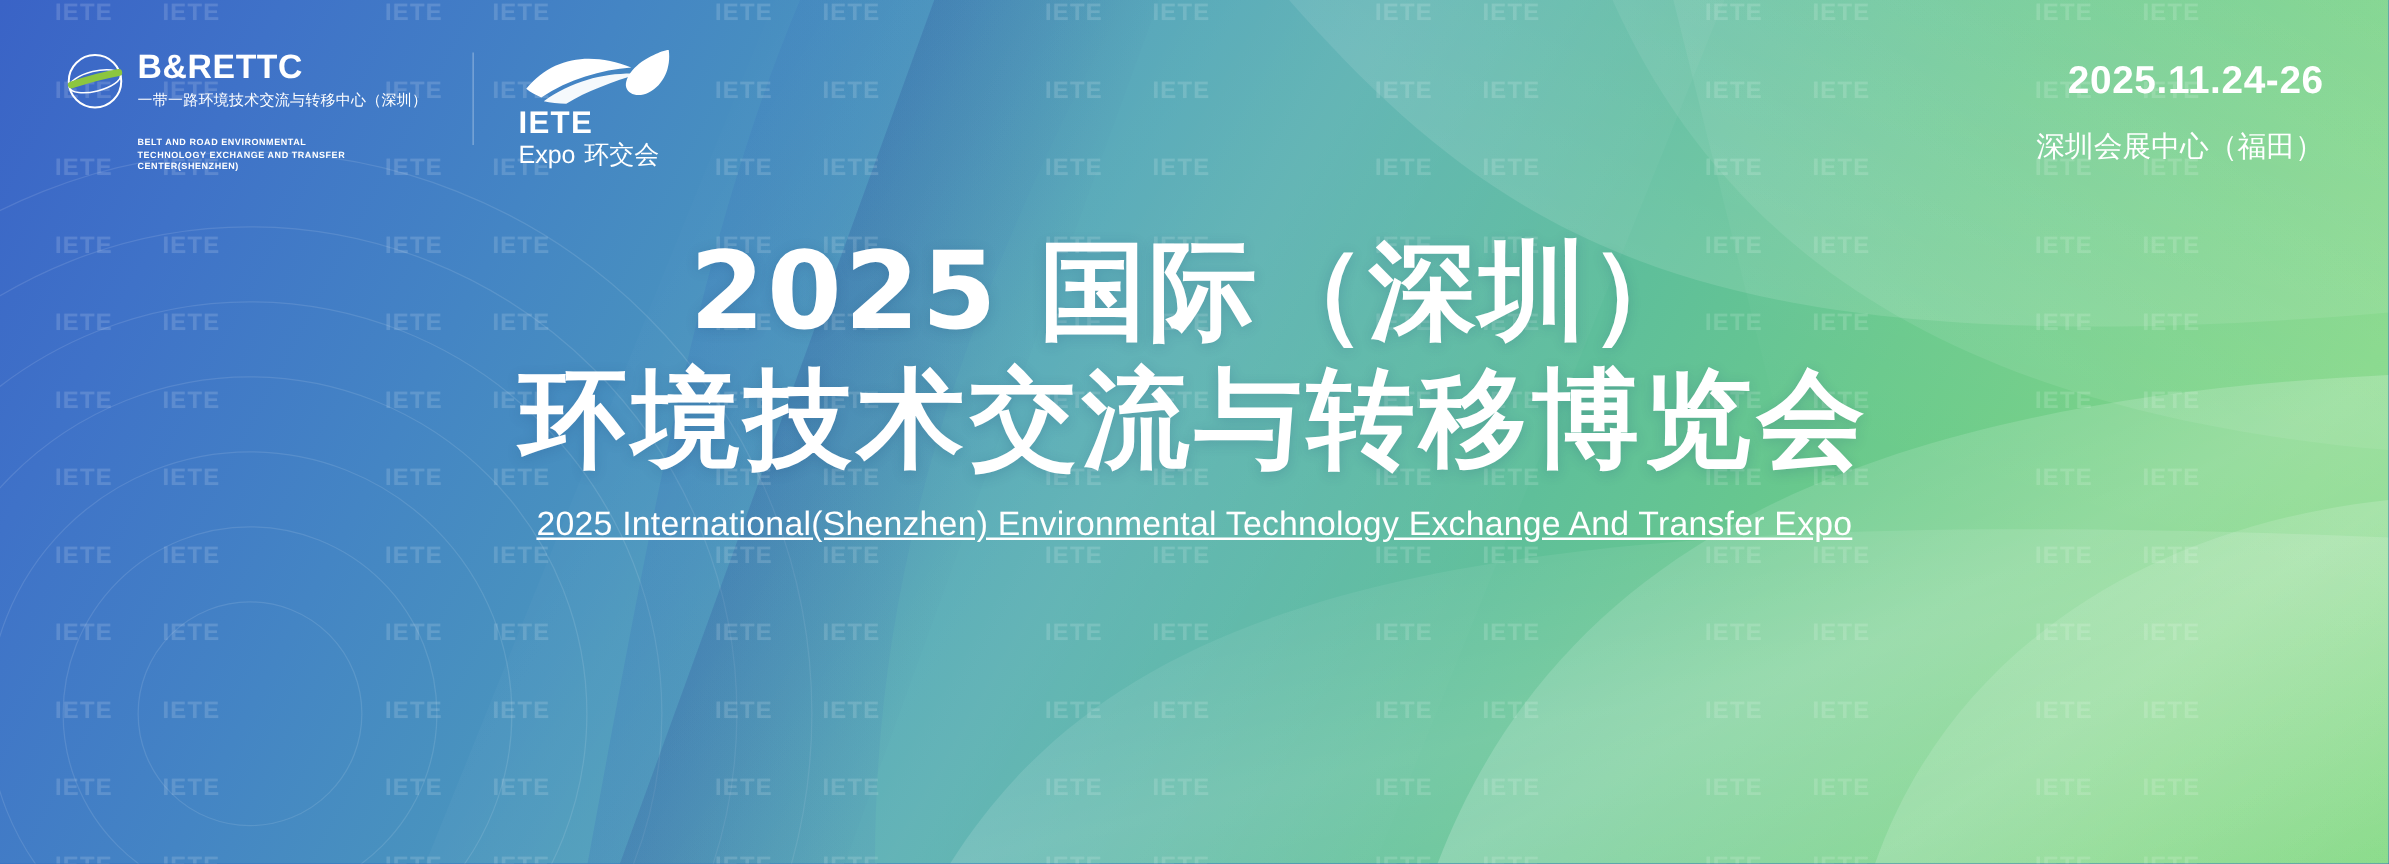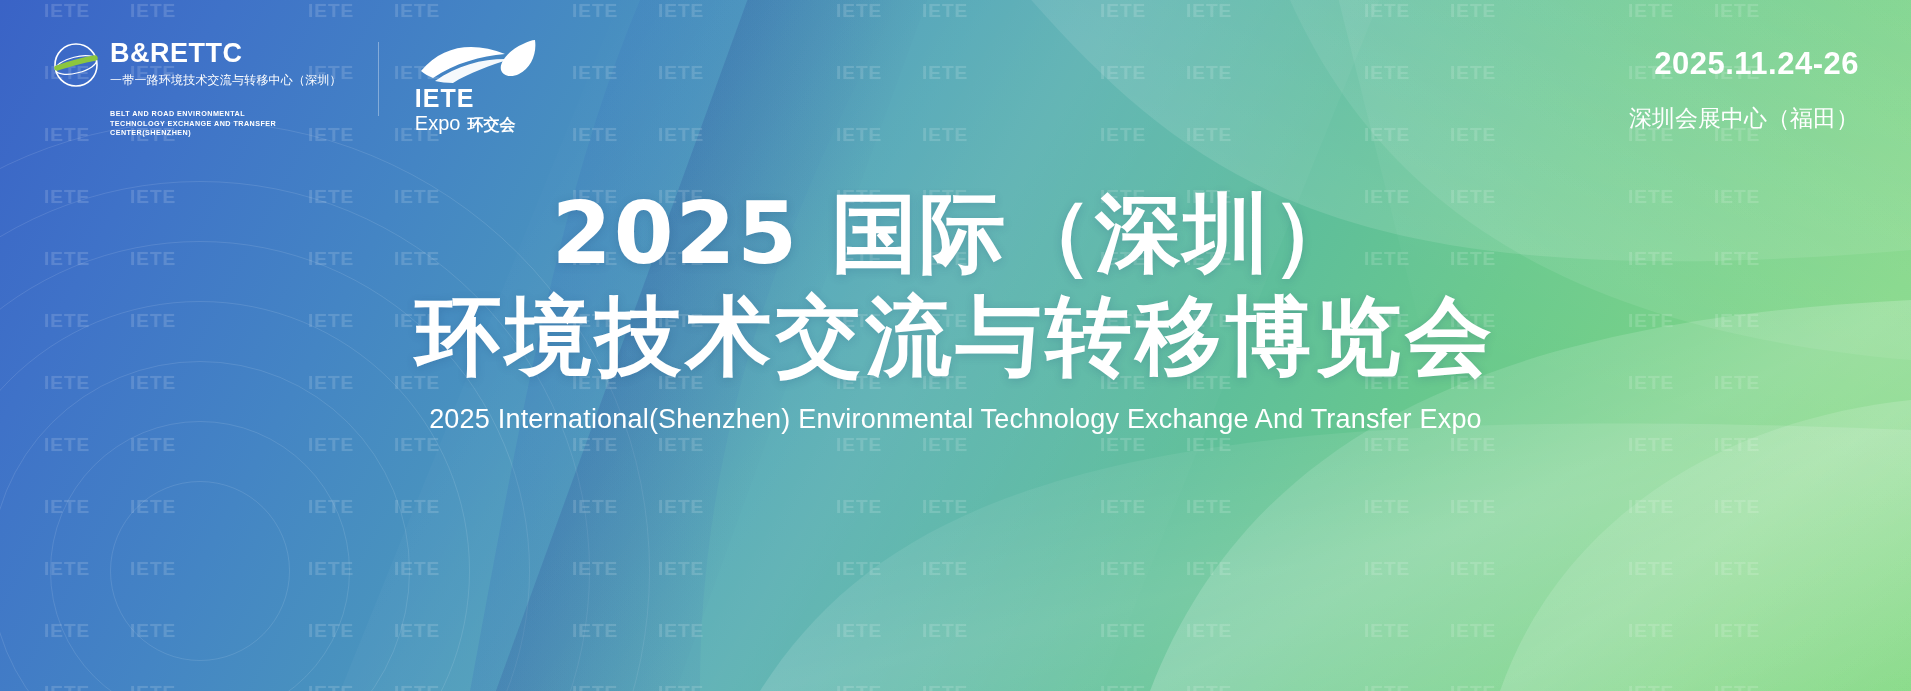--- a/index.html
+++ b/index.html
@@ -115,21 +115,21 @@
   
   .iete{ display:flex; flex-direction:column; align-items:flex-start; }
   .iete-mark{ width:120px; height:46px; margin-left:4px; }
   .iete-name{
     color:#fff; font-weight:700; font-size:25px; letter-spacing:1px; line-height:1;
     margin-top:2px;
   }
   .iete-sub{ display:flex; align-items:baseline; gap:7px; margin-top:2px; }
   .iete-expo{ color:#fff; font-size:20px; font-weight:400; line-height:1; }
   .iete-cn{
-    color:#fff; font-size:16px; line-height:1; font-weight:700;
+    color:#fff; font-size:20px; line-height:1; font-weight:400;
     font-family:"DejaVu Sans","Liberation Sans",sans-serif;
   }
 
   
   .meta{
     position:absolute; right:52px; top:46px; text-align:right;
   }
   .meta-date{
     color:#fff; font-size:31px; font-weight:700; letter-spacing:.5px; line-height:1.15;
   }
@@ -146,20 +146,21 @@
   .title-line{
     color:#fff; font-weight:700; line-height:1.06;
     font-family:"DejaVu Sans","Liberation Sans",sans-serif;
     text-shadow:0 2px 10px rgba(20,60,110,.18);
   }
   .title-1{ font-size:86px; letter-spacing:2px; }
   .title-2{ font-size:86px; letter-spacing:4px; margin-top:12px; }
   .title-en{
     color:#fff; font-size:27px; font-weight:400; letter-spacing:.2px;
     margin-top:22px;
+    text-decoration:underline;
   }
 </style>
 </head>
 <body>
 
 <div id="banner">
 
   <div class="bg-layer">
 
     <div class="arcs">

